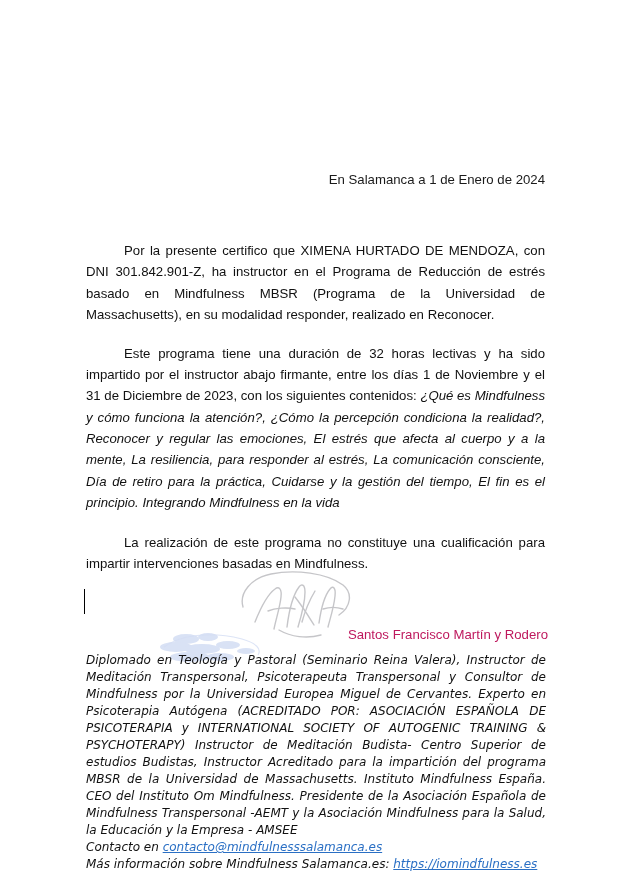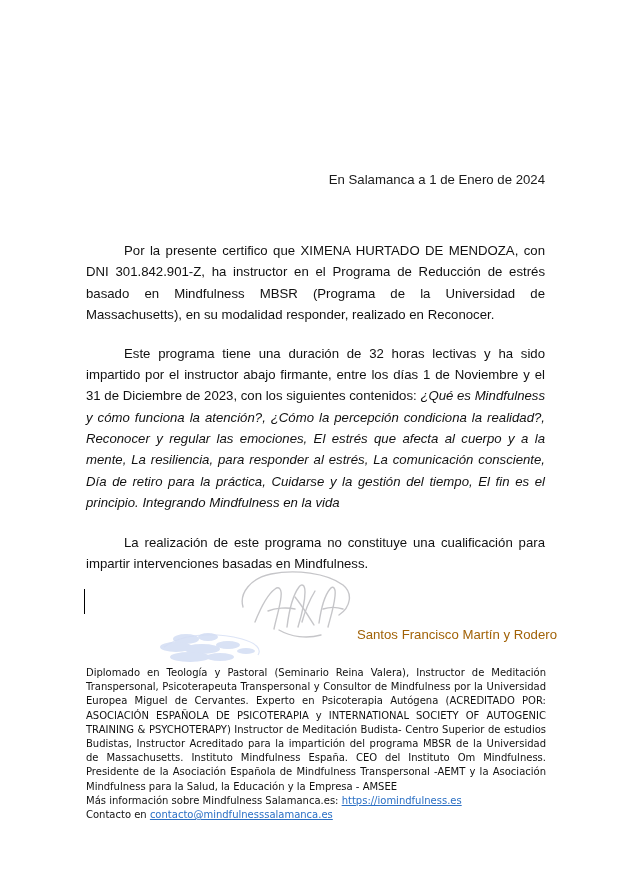--- a/index.html
+++ b/index.html
@@ -139,36 +139,37 @@
   .blue-stamp {
     position: absolute;
     left: 150px;
     top: 62px;
     width: 145px;
     height: 42px;
     opacity: 0.45;
   }
   .sig-name {
     position: absolute;
-    left: 12px;
+    left: 3px;
     top: 62px;
     width: 545px;
     text-align: right;
     font-size: 13.2px;
-    color: #a16207;
+    color: #be185d;
   }
 
   
   .footer {
     position: absolute;
     left: 86px;
-    top: 666px;
+    top: 652px;
     width: 460px;
     font-family: "DejaVu Sans", sans-serif;
-    font-size: 10px;
+    font-style: italic;
+    font-size: 12px;
     line-height: 1.42;
     text-align: justify;
     color: #111111;
   }
   .footer .nj { text-align: left; }
   .footer a, .footer .link {
     color: #2a6fc4;
     text-decoration: underline;
   }
 </style>
@@ -222,17 +223,17 @@
       <g fill="none" stroke="#9fb4e6" stroke-width="1.1" opacity="0.8">
         <path d="M14 20 C30 8, 60 4, 92 12 C106 16, 112 22, 108 28"></path>
       </g>
     </svg>
 
     <div class="sig-name">Santos Francisco Martín y Rodero</div>
   </div>
 
   <div class="footer">
     <div>Diplomado en Teología y Pastoral (Seminario Reina Valera), Instructor de Meditación Transpersonal, Psicoterapeuta Transpersonal y Consultor de Mindfulness por la Universidad Europea Miguel de Cervantes. Experto en Psicoterapia Autógena (ACREDITADO POR: ASOCIACIÓN ESPAÑOLA DE PSICOTERAPIA y INTERNATIONAL SOCIETY OF AUTOGENIC TRAINING &amp; PSYCHOTERAPY) Instructor de Meditación Budista- Centro Superior de estudios Budistas, Instructor Acreditado para la impartición del programa MBSR de la Universidad de Massachusetts. Instituto Mindfulness España. CEO del Instituto Om Mindfulness. Presidente de la Asociación Española de Mindfulness Transpersonal -AEMT y la Asociación Mindfulness para la Salud, la Educación y la Empresa - AMSEE</div>
+    <div class="nj"><span>Contacto en </span><span class="link">contacto@mindfulnesssalamanca.es</span></div>
     <div class="nj"><span>Más información sobre Mindfulness Salamanca.es: </span><span class="link">https://iomindfulness.es</span></div>
-    <div class="nj"><span>Contacto en </span><span class="link">contacto@mindfulnesssalamanca.es</span></div>
   </div>
 
 </div>
 
 </body></html>

